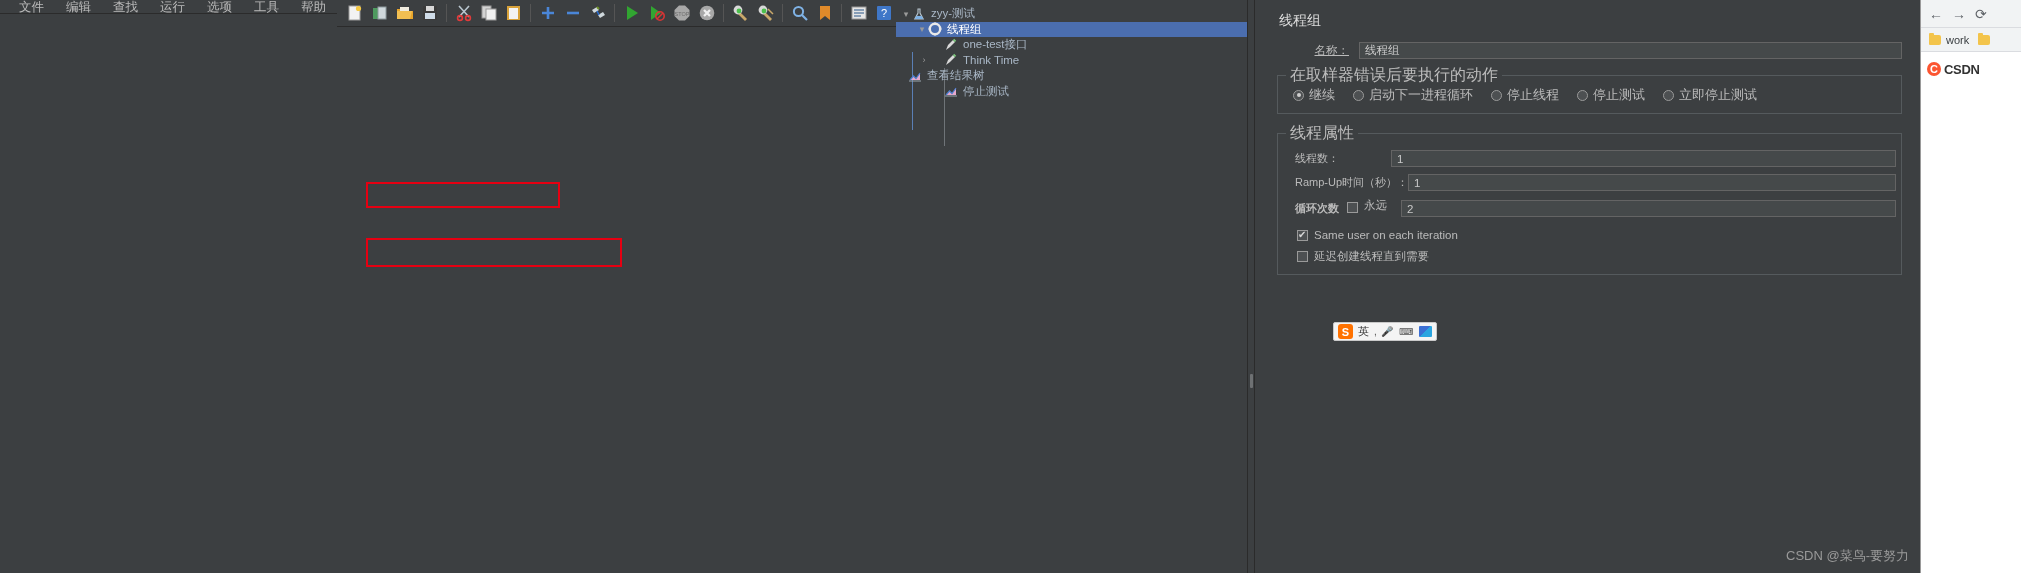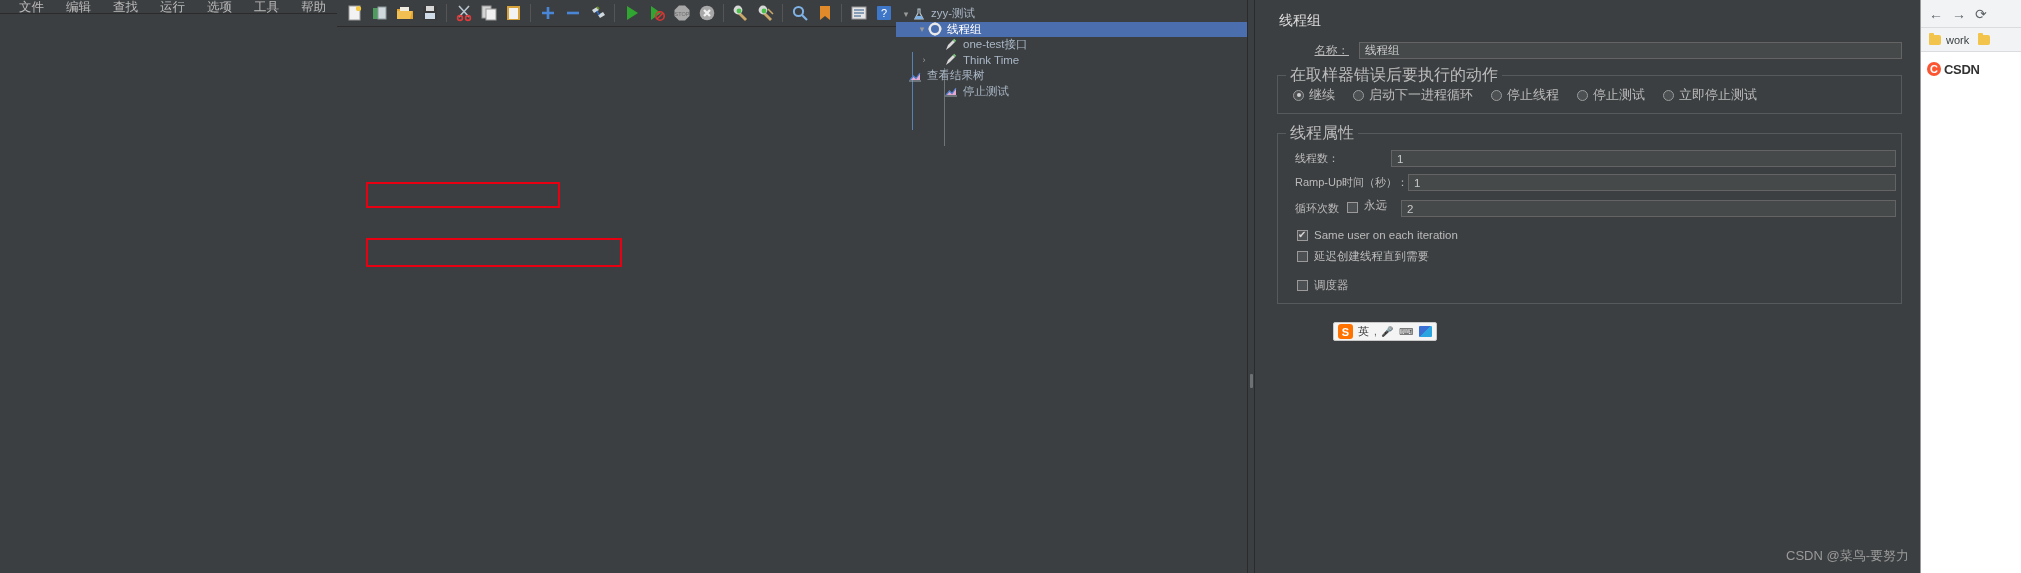--- a/index.html
+++ b/index.html
@@ -508,42 +508,38 @@
               <div class="prop-label">线程数：</div>
               <input class="prop-input" value="1" style="">
             </div>
 
             <div class="prop-row">
               <div class="prop-label" style="width:auto; min-width:108px;">Ramp-Up时间（秒）：</div>
               <input class="prop-input" value="1" style="">
             </div>
 
             <div class="prop-row">
-              <div class="prop-label" style="width:auto; min-width:62px;">循环次数</div>
+              <div class="prop-label" style="width:auto; min-width:62px;font-weight:bold;">循环次数</div>
               <label class="inline-cb">
                 <span class="cbox"></span>
                 <span class="cb-label">永远</span>
               </label>
               <input class="prop-input" value="2" style="">
             </div>
 
             <div class="cb-row">
               <span class="cbox checked"></span>
               <span class="cb-label">Same user on each iteration</span>
             </div>
 
             <div class="cb-row">
               <span class="cbox"></span>
               <span class="cb-label">延迟创建线程直到需要</span>
             </div>
 
-            <div class="cb-row" style="margin-top:8px;">
-              <span class="cbox"></span>
-              <span class="cb-label">调度器</span>
-            </div>
 
 
 
           </div>
         </div>
 
       </div>
     </div>
 
     <div class="bottom-strip"></div>

